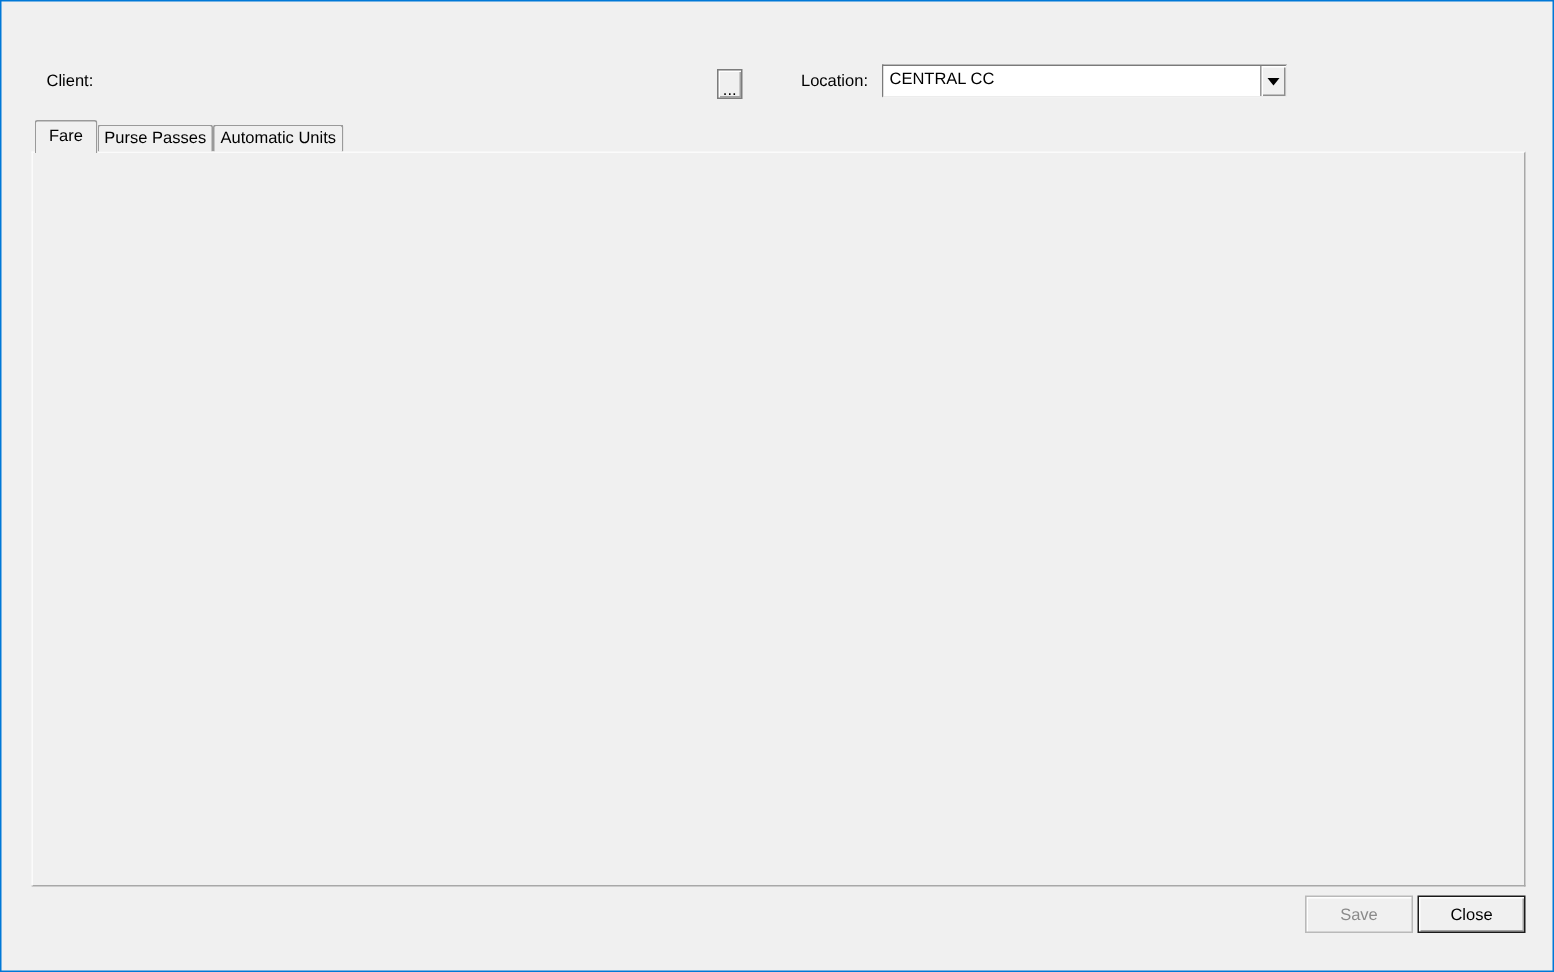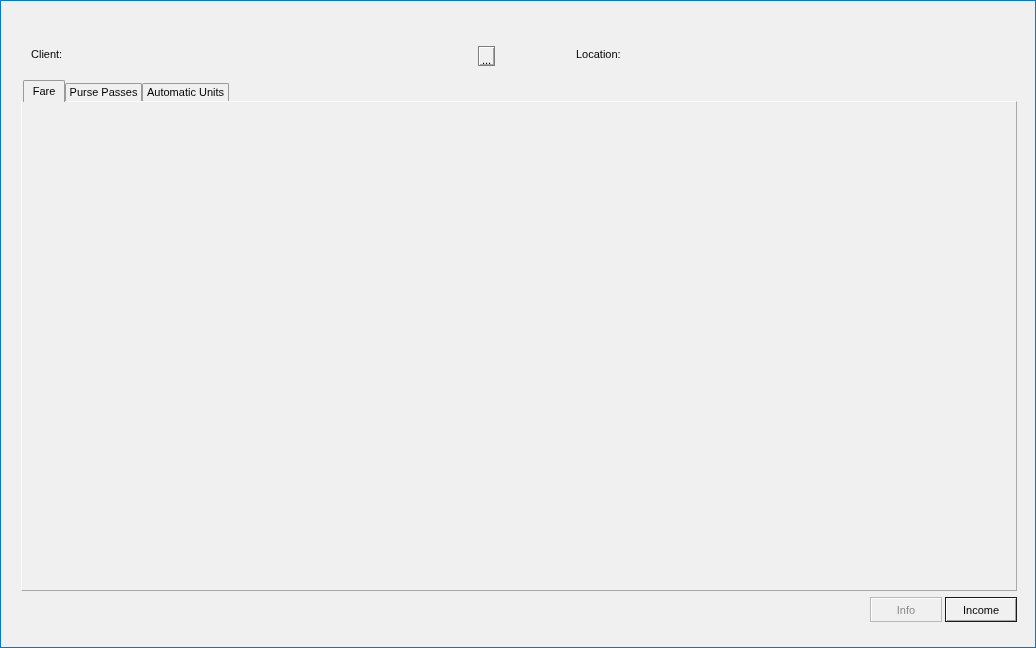--- a/index.html
+++ b/index.html
@@ -63,21 +63,27 @@
 </head>
 <body>
 
 <div class="window" style="border-color: rgb(0, 120, 215);">
 
 
   <span class="abs lbl" style="left:30px;top:42px;">Client:</span>
   <div class="abs btn3d" style="left:477px;top:45px;width:17px;height:20px;align-items:flex-end;padding-bottom:2px;">
     <span style="line-height:6px;">...</span>
   </div>
-  <span class="abs lbl" style="left:533px;top:42px;margin-left:42px;">Location:</span>
+  <span class="abs lbl" style="left:533px;top:42px;">Location:</span>
+  <div class="abs sunken combo" style="left:587px;top:42px;width:270px;height:22px;">
+    <span class="txt">CENTRAL CC</span>
+    <span class="arrow-btn">
+        <span class="tri"></span>
+      </span>
+  </div>
 
   <div class="abs tab active" style="left:22px;top:79px;width:42px;height:22px;line-height:21px;"><span>Fare</span></div>
   <div class="abs tab" style="left:64px;top:82px;width:77px;height:18px;line-height:17px;"><span>Purse Passes</span></div>
   <div class="abs tab" style="left:141px;top:82px;width:87px;height:18px;line-height:17px;"><span>Automatic Units</span></div>
   <div class="abs tabpage" style="left:20px;top:100px;width:996px;height:490px;"></div>
 
   <div class="abs group" style="left:30px;top:106px;width:480px;height:106px;">
     <span class="legend">Actions &amp; Settings</span>
     <span class="abs lbl" style="left:28px;top:16px;">Current Balance:</span>
     <div class="abs sunken dis" style="left:116px;top:16px;width:100px;height:22px;">
@@ -437,19 +443,19 @@
           <span class="sb-tri-l"></span>
         </span>
       <span class="sb-thumb" style="left:17px;width:645px;"></span>
       <span class="sb-arrow" style="right:0;">
           <span class="sb-tri-r"></span>
         </span>
     </div>
   </div>
 
   <div class="abs btn-dis" style="left:869px;top:596px;width:72px;height:25px;">
-    <span>Info</span>
+    <span>Save</span>
     </div>
   <div class="abs btn-default" style="left:944px;top:596px;width:72px;height:25px;">
-    <span>Income</span>
+    <span>Close</span>
     </div>
 
 </div>
 
 </body></html>

